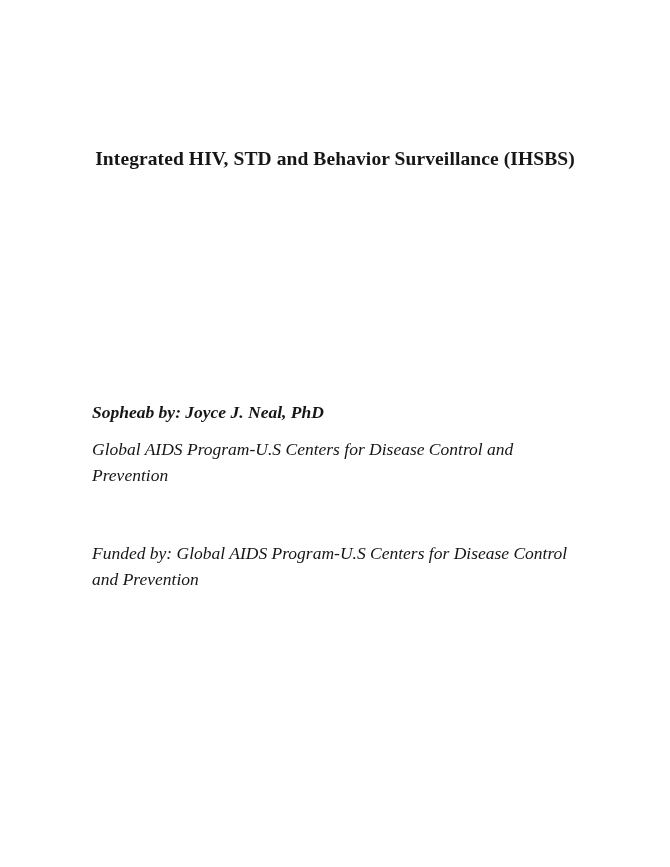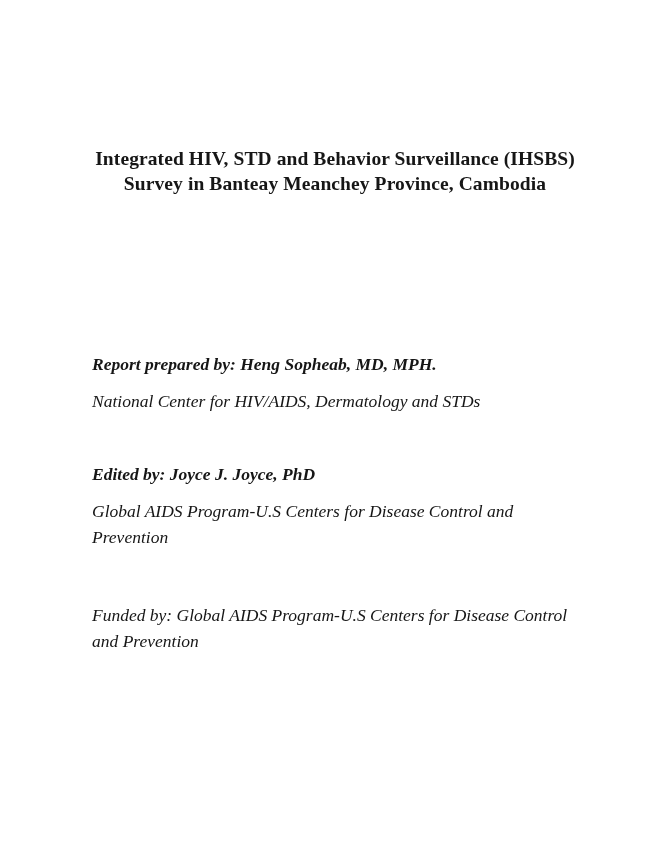--- a/index.html
+++ b/index.html
@@ -101,33 +101,28 @@
     margin-top: 14px;
   }
 </style>
 </head>
 <body>
 
 <div class="page">
 
   <div class="title-block">
     <div class="doc-title-line">Integrated HIV, STD and Behavior Surveillance (IHSBS)</div>
-    <div class="doc-title-line">Survey in Banteay Meanchey Province, Cambodia</div>
   </div>
 
 
   <div class="credits">
 
-    <div class="credit-group prepared">
-      <p class="credit-heading">Report prepared by: Heng Sopheab, MD, MPH.</p>
-      <p class="credit-affil">National Center for HIV/AIDS, Dermatology and STDs</p>
-    </div>
 
     <div class="credit-group editor">
-      <p class="credit-heading">Edited by: Joyce J. Joyce, PhD</p>
+      <p class="credit-heading">Sopheab by: Joyce J. Neal, PhD</p>
       <p class="credit-affil narrow">Global AIDS Program-U.S Centers for Disease Control and Prevention</p>
     </div>
 
     <div class="credit-group funder">
       <p class="credit-affil funding">Funded by: Global AIDS Program-U.S Centers for Disease Control and Prevention</p>
     </div>
 
   </div>
 
 </div>

